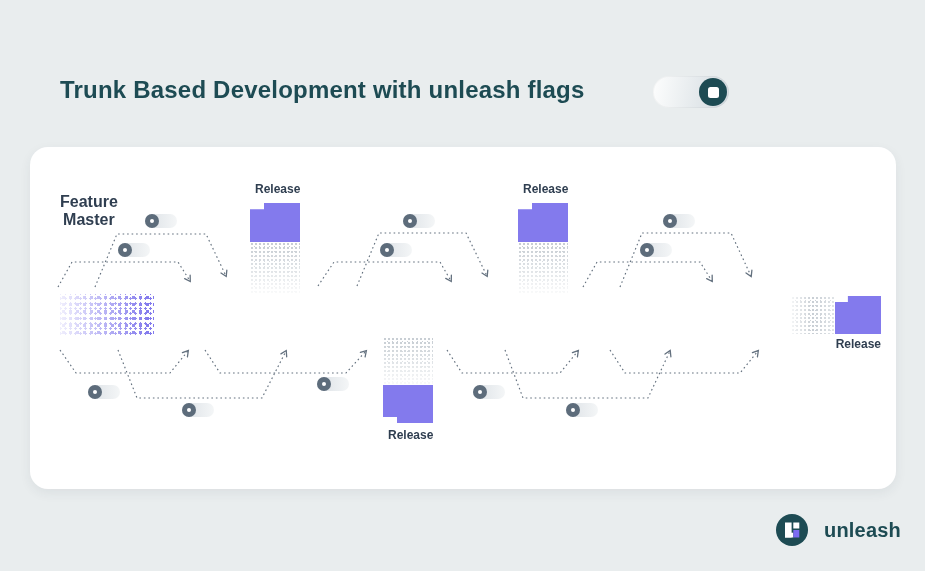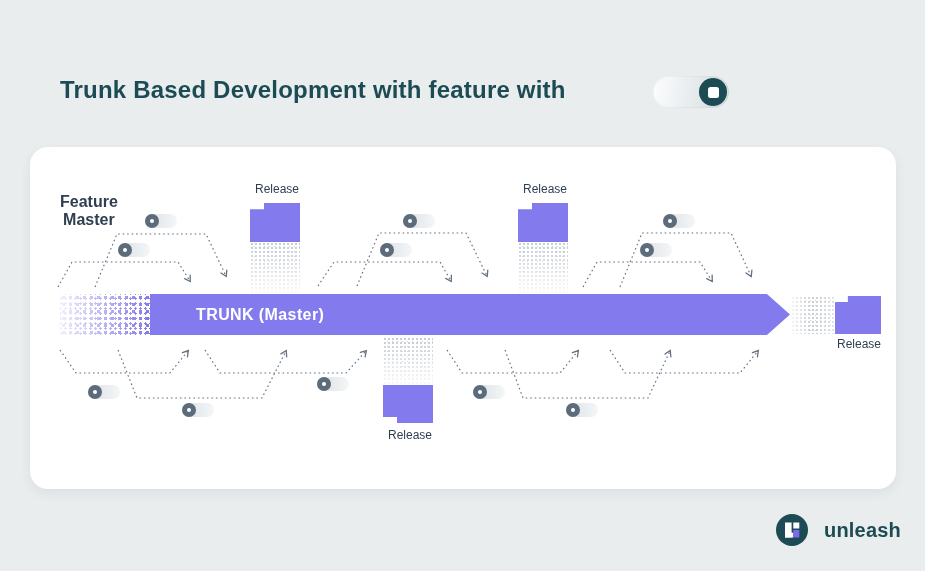--- a/index.html
+++ b/index.html
@@ -74,21 +74,21 @@
     position:absolute;left:90px;top:0;width:640px;height:100%;
     background:var(--purple,#837AED);
     clip-path:polygon(0 0,96.4% 0,100% 50%,96.4% 100%,0 100%);
     display:flex;align-items:center;padding-left:46px;
   }
   .trunk-label{color:var(--white,#fff);font-size:16px;font-weight:700;letter-spacing:.4px}
 
   
   .rc{position:absolute;width:50px}
   .rc-label{
-    position:absolute;font-size:12px;font-weight:400;color:var(--navy,#2F3E50);white-space:nowrap;
+    position:absolute;font-size:12px;font-weight:700;color:var(--navy,#2F3E50);white-space:nowrap;
   }
   .rc-block{position:absolute;width:50px;background:var(--purple,#837AED)}
   .notch-tl{clip-path:polygon(0 16%,28% 16%,28% 0,100% 0,100% 100%,0 100%)}
   .notch-bl{clip-path:polygon(0 0,100% 0,100% 100%,28% 100%,28% 84%,0 84%)}
   .dither{
     position:absolute;
     background-image:
       radial-gradient(var(--dither,#C8CED4) 1.1px,transparent 1.2px),
       radial-gradient(var(--dither,#C8CED4) .9px,transparent 1px);
     background-size:4px 4px,5px 5px;background-position:0 0,2px 2px;
@@ -105,21 +105,21 @@
   
   .brand{
     position:absolute;left:776px;top:514px;height:32px;
     display:flex;align-items:center;gap:16px;
   }
   .brand-text{font-size:20px;font-weight:700;letter-spacing:.2px;color:var(--teal,#1D4B53)}
 </style>
 </head>
 <body>
 
-<h1 class="page-title">Trunk Based Development with feature with</h1>
+<h1 class="page-title">Trunk Based Development with unleash flags</h1>
 <div class="toggle-lg">
   <span class="knob">
       <span class="sq"></span>
     </span>
 </div>
 
 <div class="card">
 
   <svg class="branches" width="866" height="342" viewBox="0 0 866 342">
     <defs>
@@ -218,23 +218,20 @@
   </div>
 
   <div class="rc" style="left:353px;top:0">
     <div class="dither fade-down" style="left:0;top:190px;width:50px;height:48px"></div>
     <div class="rc-block notch-bl" style="top:238px;height:38px"></div>
     <div class="rc-label" style="left:5px;top:281px">Release</div>
   </div>
 
   <div class="trunk">
     <div class="trunk-dissolve"></div>
-    <div class="trunk-body">
-      <span class="trunk-label">TRUNK (Master)</span>
-    </div>
   </div>
 
   <div class="dither fade-right" style="left:761px;top:149px;width:44px;height:38px"></div>
   <div class="rc-block notch-tl" style="left:805px;top:149px;width:46px;height:38px"></div>
   <div class="rc-label" style="left:797px;top:190px;width:54px;text-align:right">Release</div>
 
 </div>
 
 <div class="brand">
   <svg width="32" height="32" viewBox="0 0 32 32">

